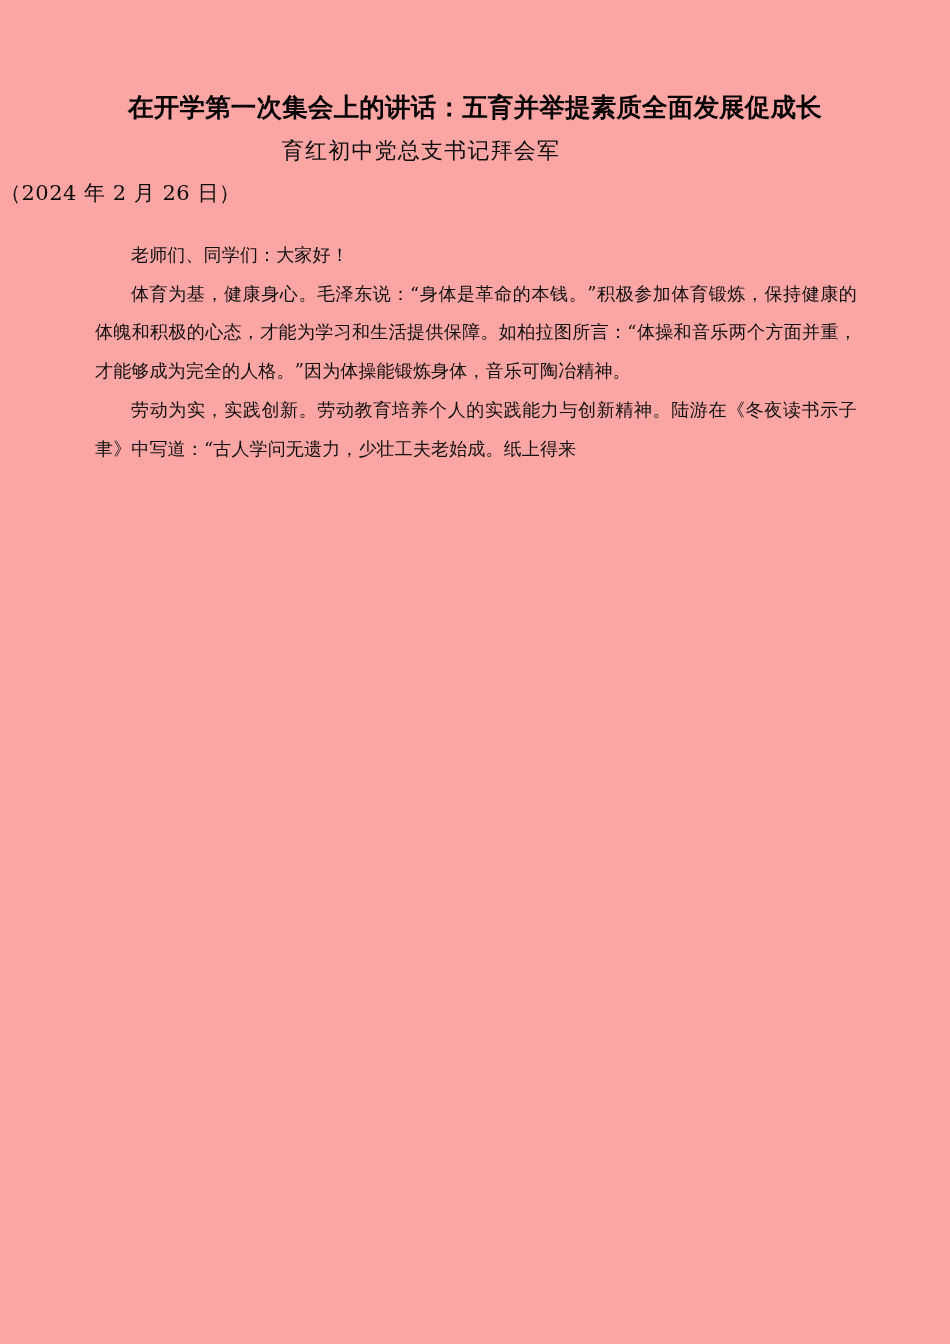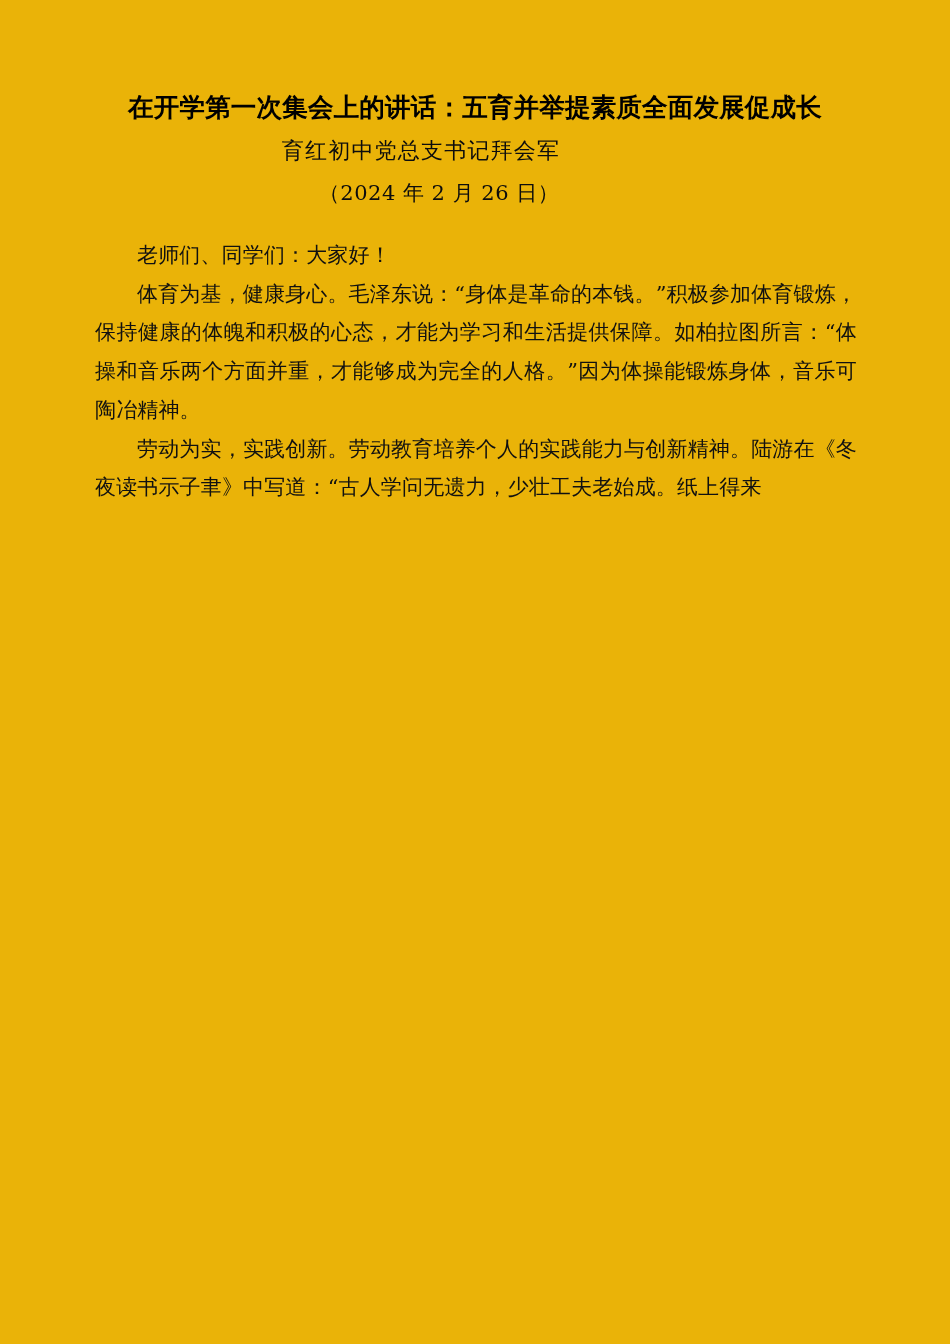--- a/index.html
+++ b/index.html
@@ -4,21 +4,21 @@
 <style>
   html, body {
     margin: 0;
     padding: 0;
     background: #ffffff;
   }
   .page {
     position: relative;
     width: 950px;
     height: 1344px;
-    background: #eab308;
+    background: #fca5a5;
     overflow: hidden;
     box-sizing: border-box;
   }
   .doc-title {
     position: absolute;
     left: 0;
     top: 92px;
     width: 950px;
     text-align: center;
     font-family: "Liberation Serif", "DejaVu Serif", serif;
@@ -39,36 +39,36 @@
     font-size: 22px;
     color: #0d0d0d;
     line-height: 30px;
     letter-spacing: 1.2px;
   }
   .doc-date {
     position: absolute;
     left: 0;
     top: 178px;
     width: 878px;
-    text-align: center;
+    text-align: left;
     font-family: "DejaVu Serif", "Liberation Serif", serif;
     font-size: 21px;
     color: #0d0d0d;
     line-height: 30px;
     letter-spacing: 0.5px;
   }
   .body-block {
     position: absolute;
     left: 95px;
     top: 236px;
     width: 762px;
   }
   .para {
     font-family: "DejaVu Serif", "Liberation Serif", serif;
-    font-size: 21px;
+    font-size: 18px;
     line-height: 38.7px;
     color: #111111;
     text-align: justify;
     text-justify: inter-character;
     text-align-last: left;
     margin: 0;
     letter-spacing: 0.15px;
     word-break: break-all;
   }
   .para.indent {

